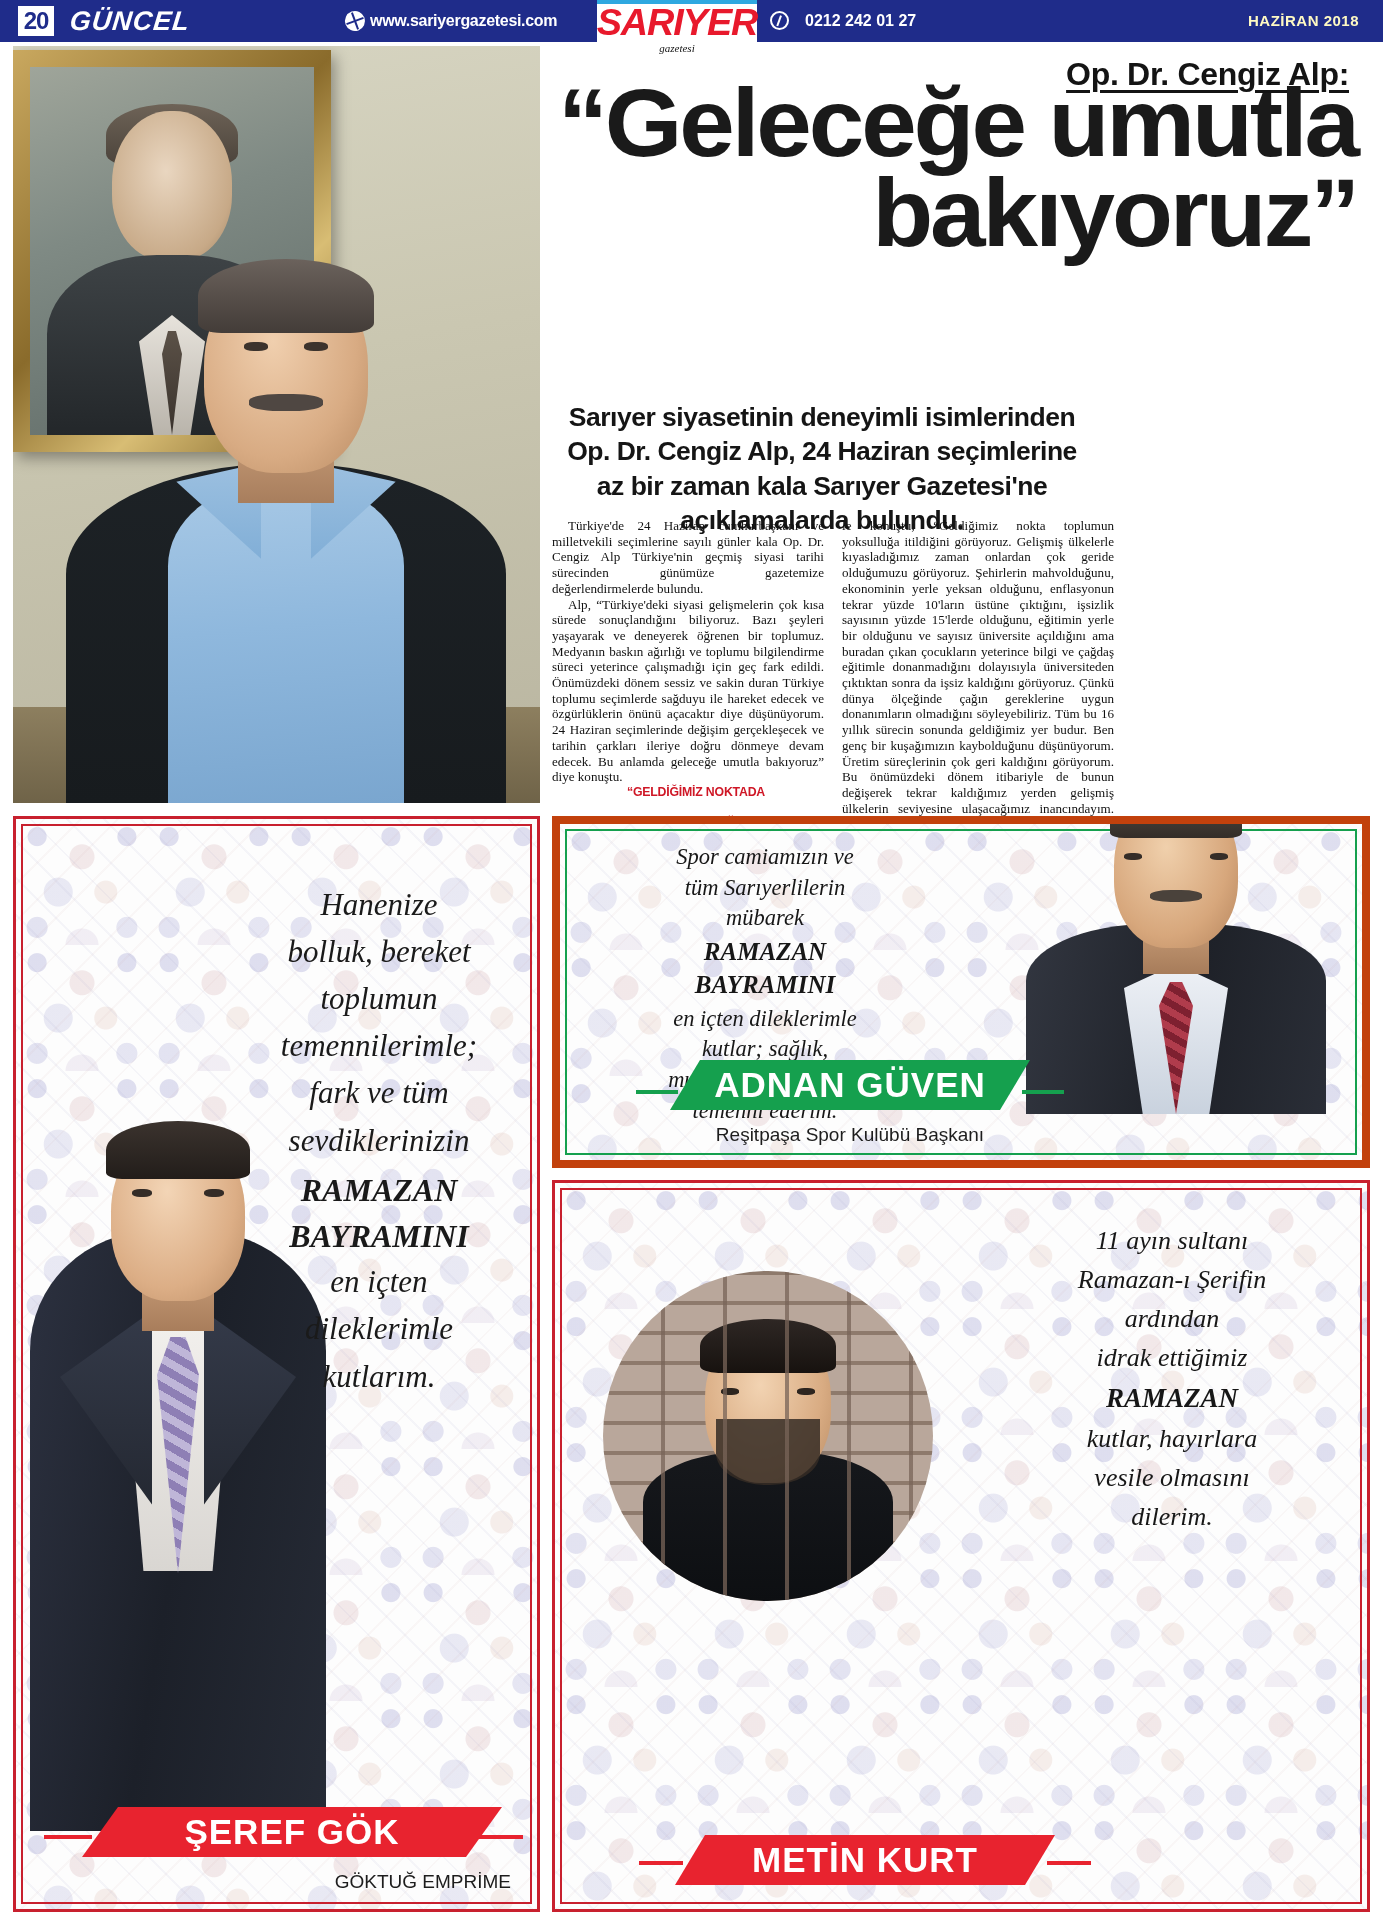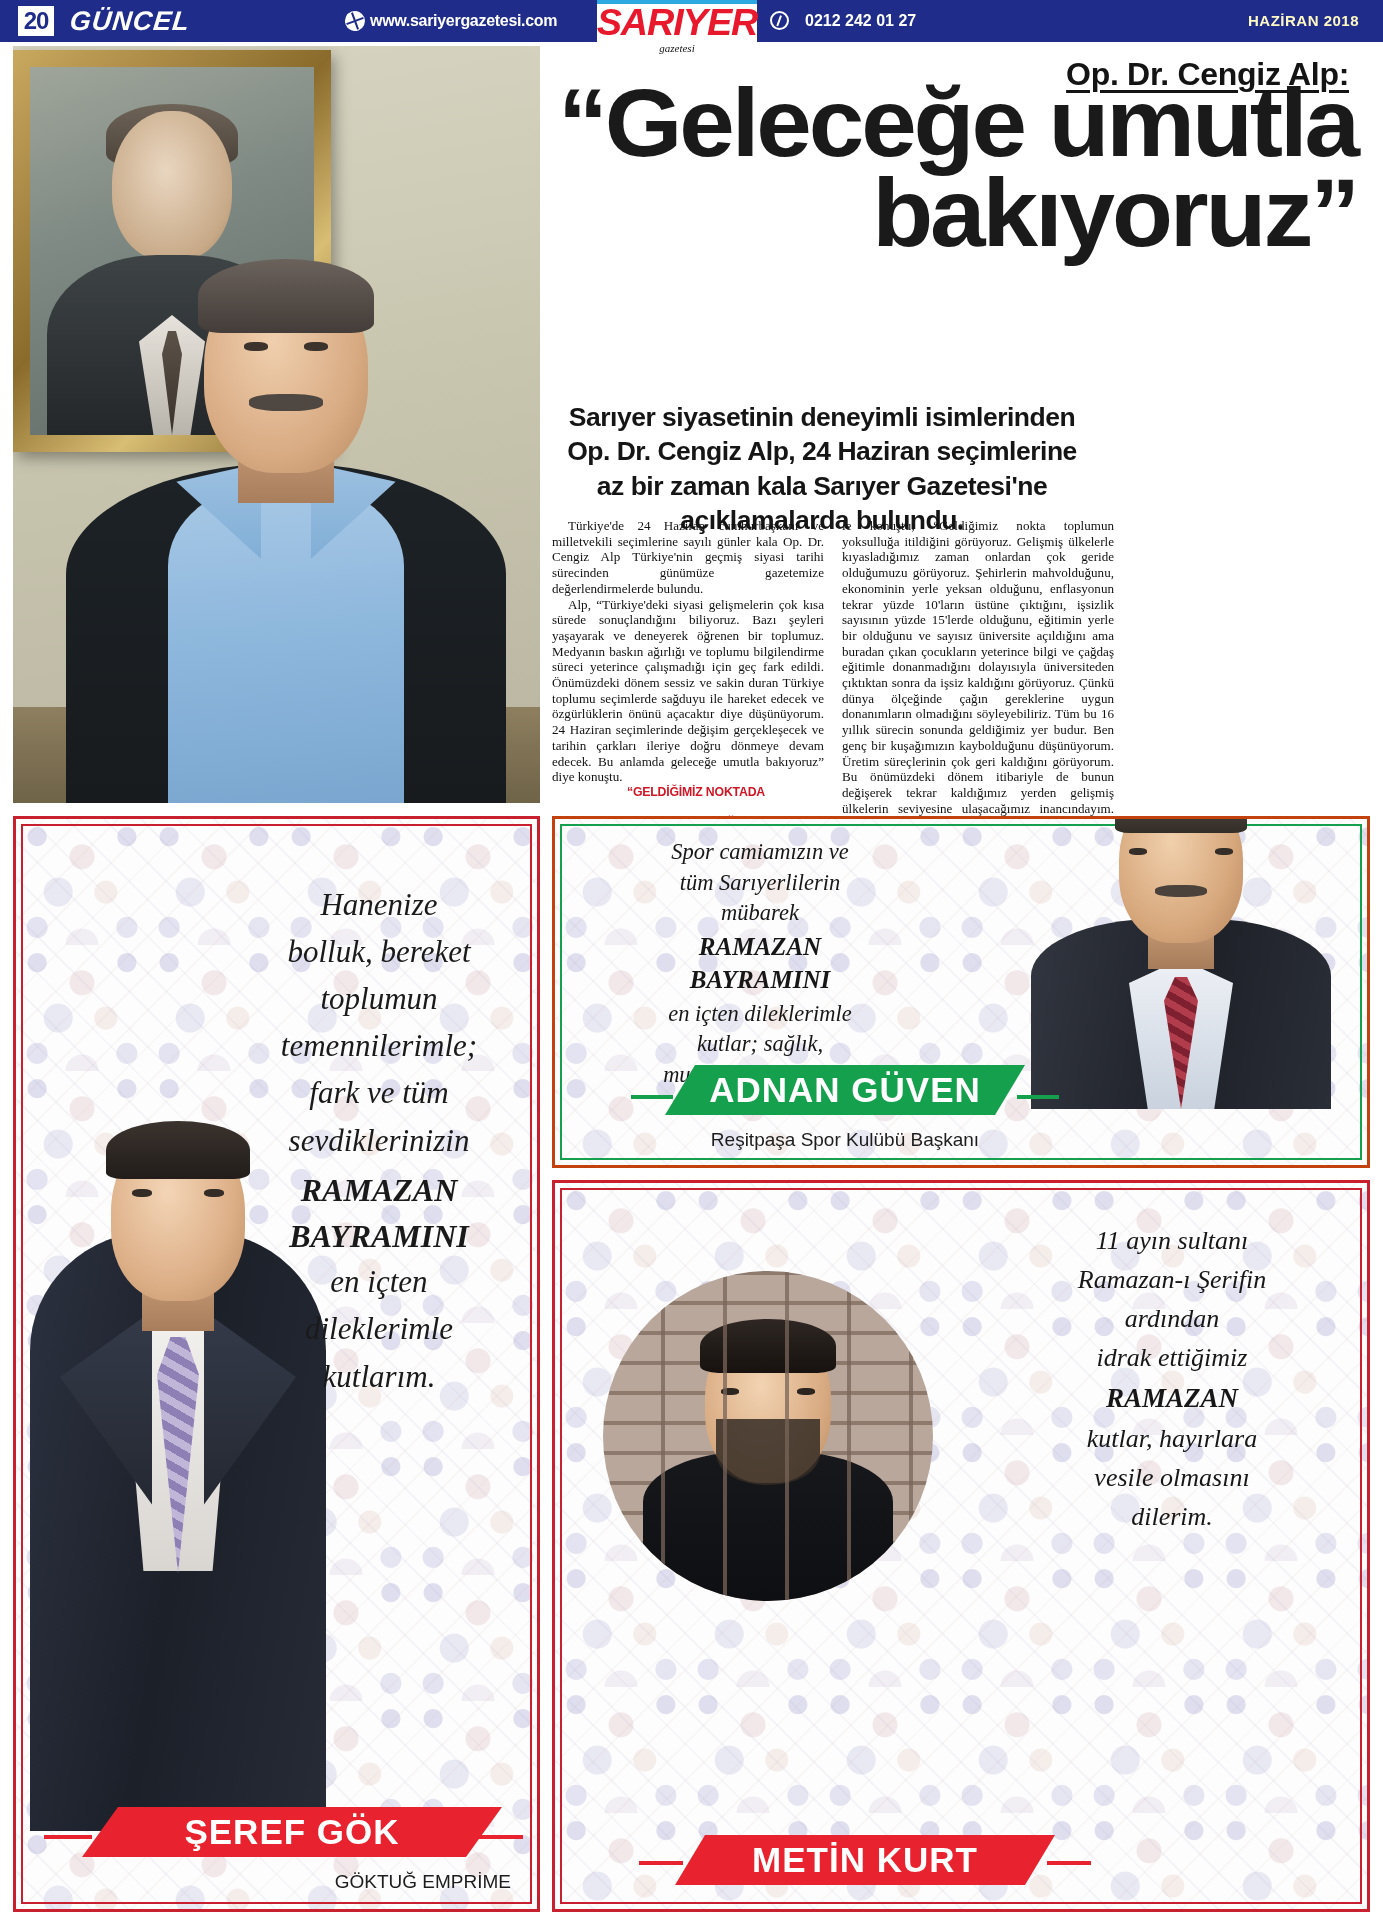--- a/index.html
+++ b/index.html
@@ -523,21 +523,21 @@
   #ad-seref .nb-tail-r {
     position: absolute; right: 14px; bottom: 70px;
     width: 50px; height: 4px; background: #e8232f;
   }
   #ad-seref .sub-title { left: 0; right: 26px; bottom: 16px; text-align: right; }
 
   
   #ad-adnan {
     left: 552px; top: 816px;
     width: 818px; height: 352px;
-    border: 3px solid #c2410c;
+    border: 8px solid #c2410c;
     background: #ffffff;
   }
   #ad-adnan .inner-border {
     position: absolute; inset: 5px;
     border: 2px solid #15a04e;
     pointer-events: none;
   }
   .ad2-text {
     position: absolute;
     left: 22px; top: 18px;

